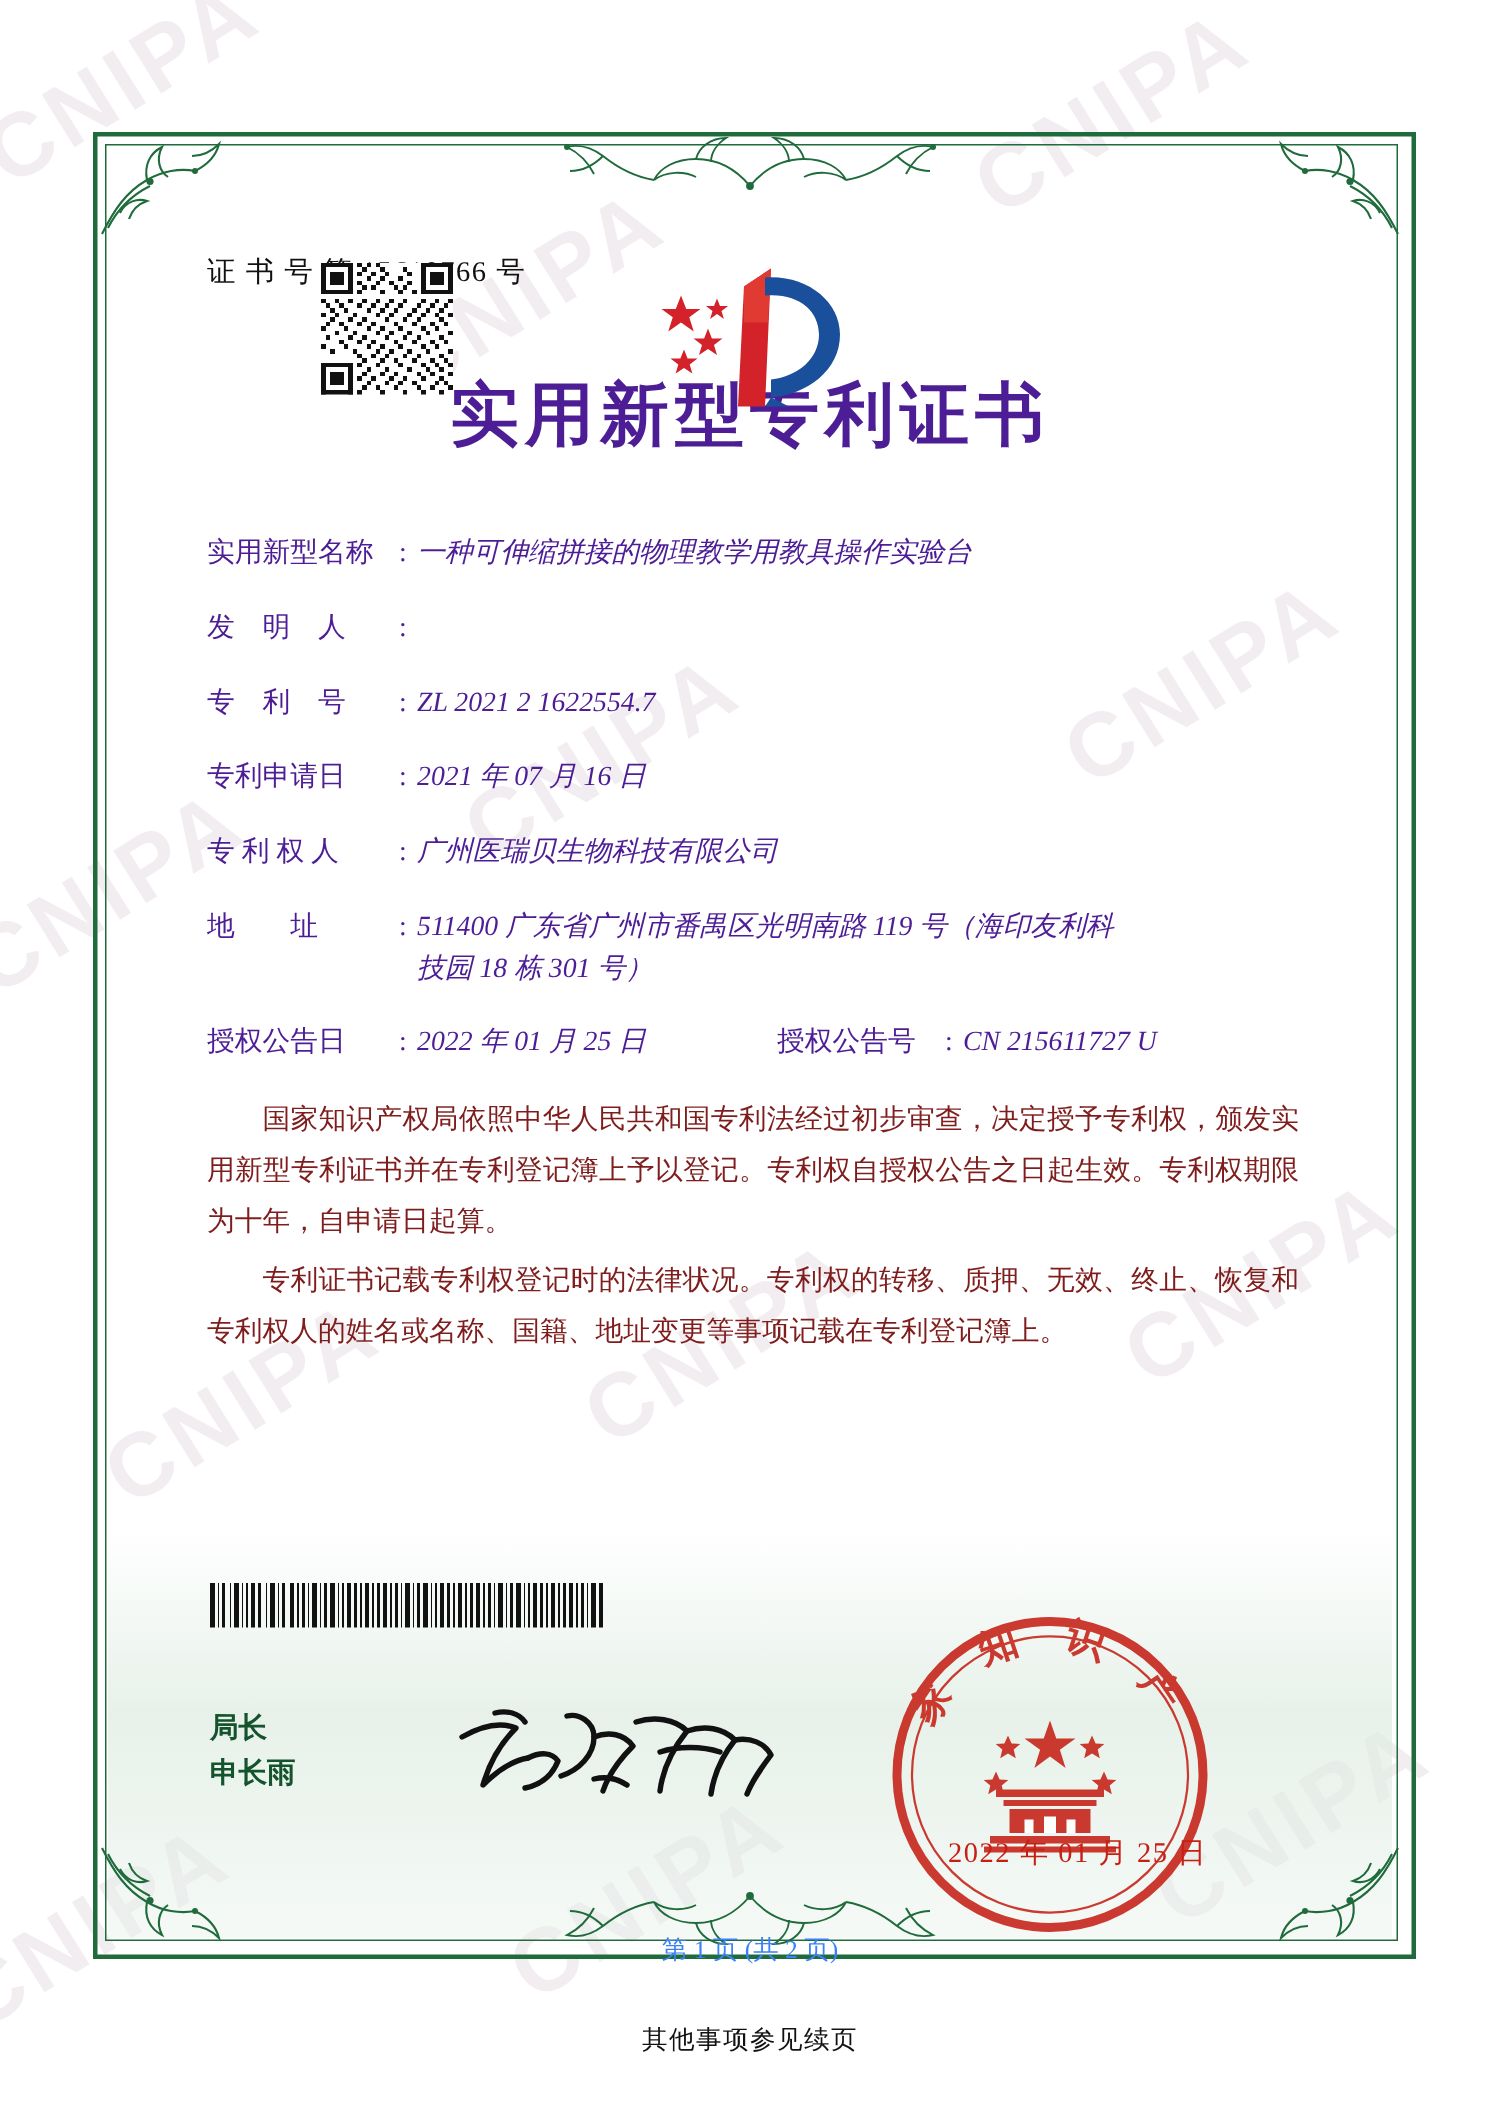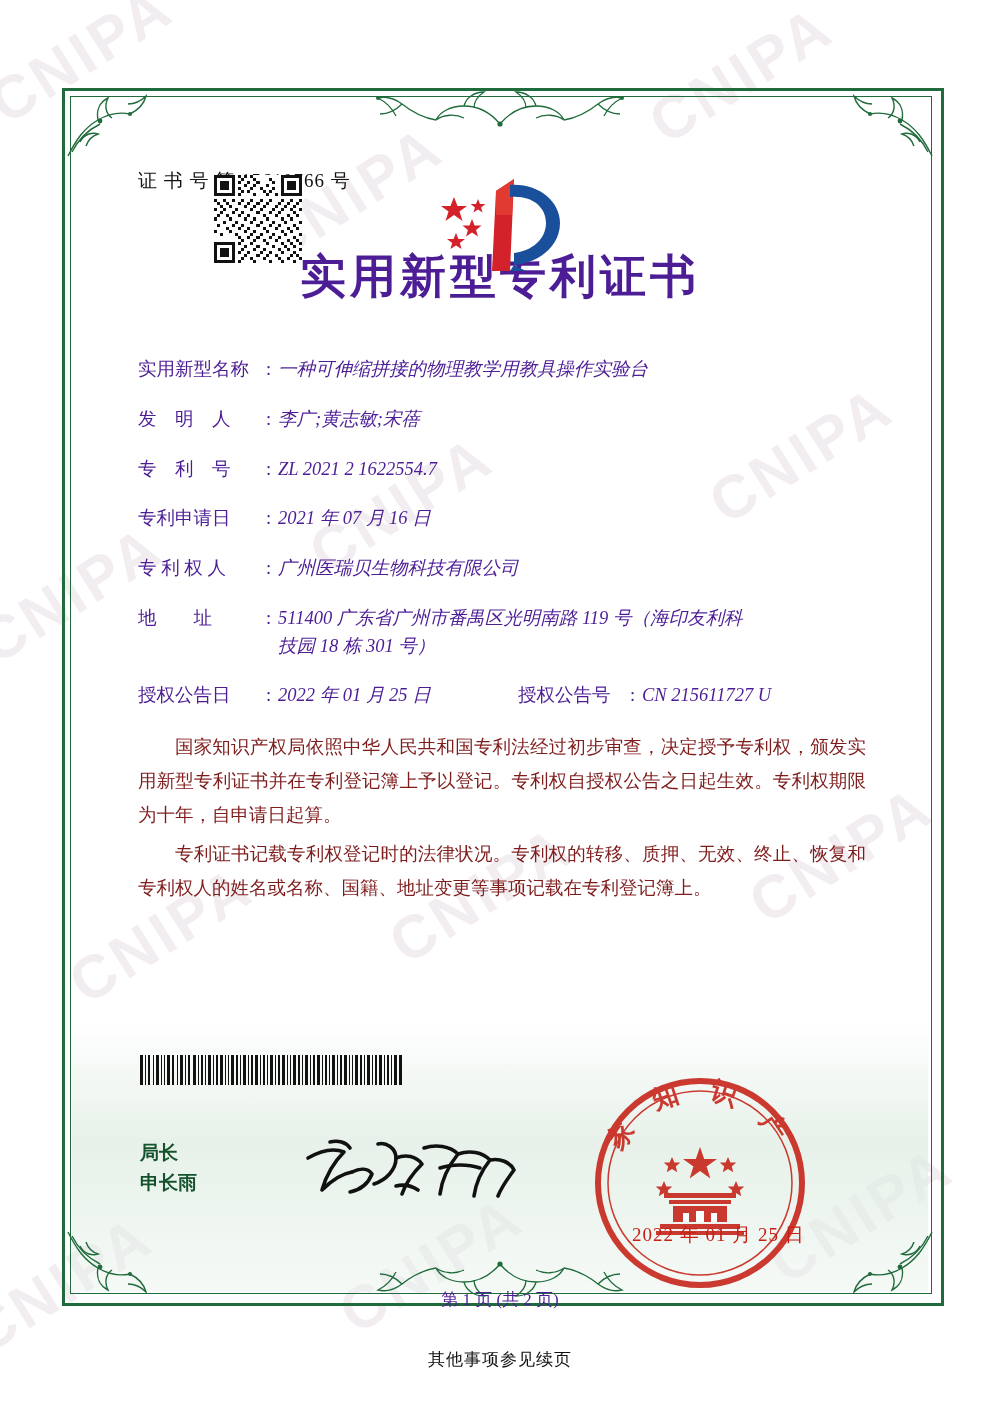--- a/index.html
+++ b/index.html
@@ -217,21 +217,21 @@
     letter-spacing: 1px;
     font-family: "Liberation Serif", serif;
   }
 
   .page-num {
     position: absolute;
     left: 0; right: 0;
     top: 1288px;
     text-align: center;
     font-size: 17px;
-    color: #4c1d95;
+    color: #3b82f6;
     z-index: 6;
   }
   .footnote {
     position: absolute;
     left: 0; right: 0;
     top: 1348px;
     text-align: center;
     font-size: 17px;
     color: #111;
     z-index: 6;
@@ -570,21 +570,20 @@
 
       <div class="field-row">
         <span class="field-label">实用新型名称</span>
         <span class="field-colon">:</span>
         <span class="field-value">一种可伸缩拼接的物理教学用教具操作实验台</span>
       </div>
 
       <div class="field-row">
         <span class="field-label">发    明    人</span>
         <span class="field-colon">:</span>
-        <span class="field-value">李广;黄志敏;宋蓓</span>
       </div>
 
       <div class="field-row">
         <span class="field-label">专    利    号</span>
         <span class="field-colon">:</span>
         <span class="field-value">ZL 2021 2 1622554.7</span>
       </div>
 
       <div class="field-row">
         <span class="field-label">专利申请日</span>

